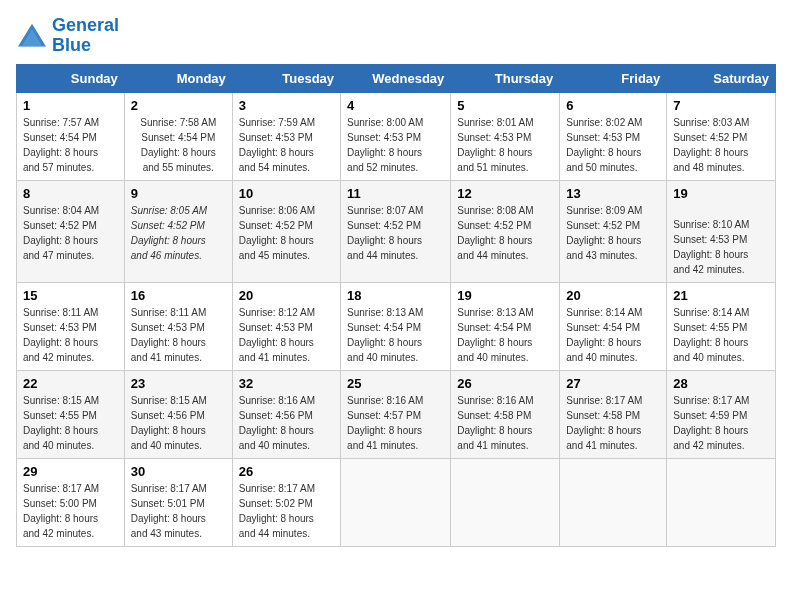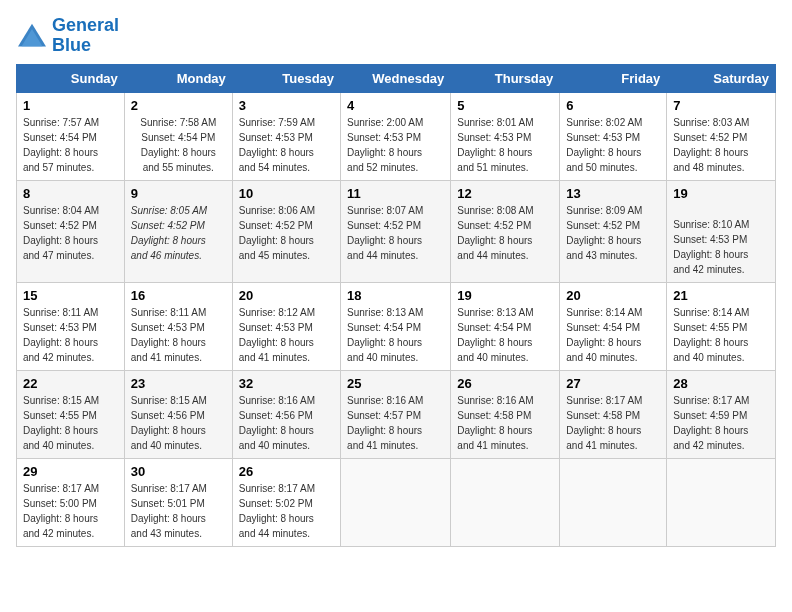--- a/index.html
+++ b/index.html
@@ -126,21 +126,21 @@
         </td>
         <td>
           <span class="day-num">3</span>
           <div class="day-info" style="white-space: pre-line;">Sunrise: 7:59 AM
 Sunset: 4:53 PM
 Daylight: 8 hours
 and 54 minutes.</div>
         </td>
         <td>
           <span class="day-num">4</span>
-          <div class="day-info" style="white-space: pre-line;">Sunrise: 2:00 AM
+          <div class="day-info" style="white-space: pre-line;">Sunrise: 8:00 AM
 Sunset: 4:53 PM
 Daylight: 8 hours
 and 52 minutes.</div>
         </td>
         <td>
           <span class="day-num">5</span>
           <div class="day-info" style="white-space: pre-line;">Sunrise: 8:01 AM
 Sunset: 4:53 PM
 Daylight: 8 hours
 and 51 minutes.</div>

